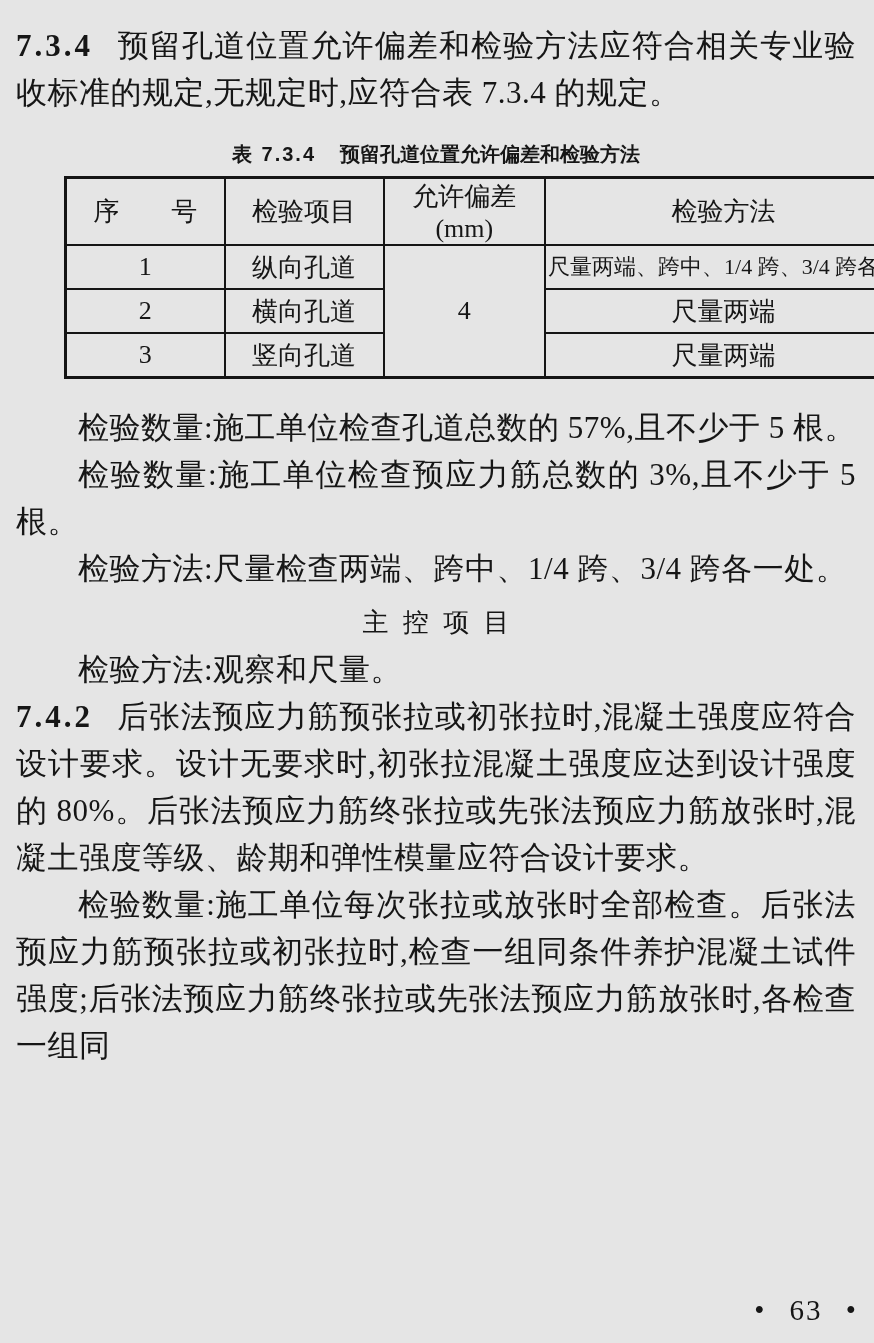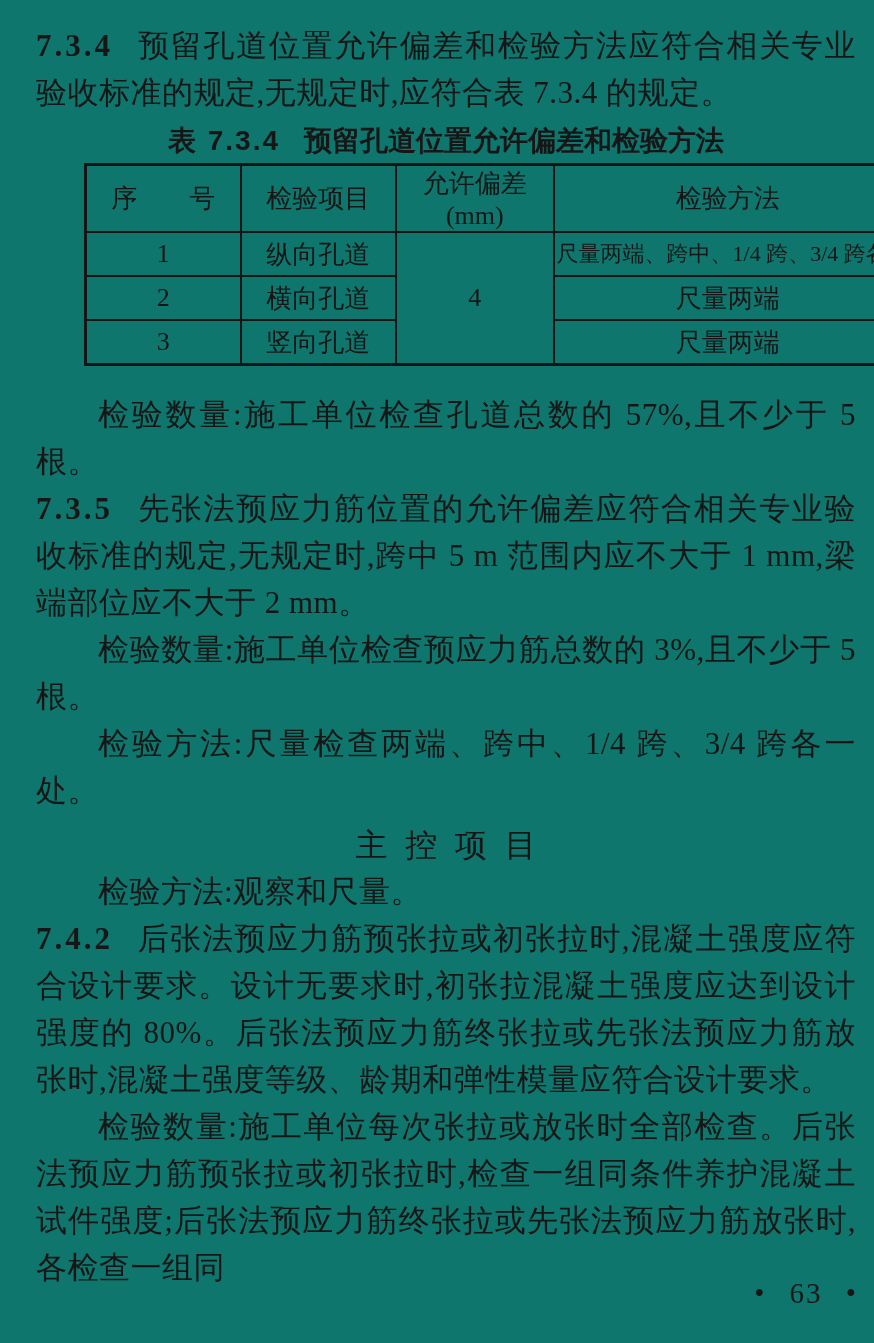--- a/index.html
+++ b/index.html
@@ -1,46 +1,46 @@
 <!DOCTYPE html>
 <html lang="zh"><head>
 <meta charset="utf-8">
 <style>
   html, body { margin: 0; padding: 0; background: #ffffff; }
   .page {
     position: relative;
     width: 874px;
     height: 1343px;
     box-sizing: border-box;
-    background: #0f766e;
+    background: #e5e5e5;
     color: #161616;
-    padding: 22px 18px 0 36px;
+    padding: 22px 18px 0 16px;
     overflow: hidden;
     font-family: "Liberation Serif", "DejaVu Serif", serif;
   }
   p.body-para {
     margin: 0;
     font-size: 31px;
     line-height: 47px;
     text-align: justify;
     letter-spacing: 0.5px;
   }
   p.indent { text-indent: 2em; }
   .sec-num {
     font-weight: bold;
     letter-spacing: 3px;
     margin-right: 24px;
     white-space: nowrap;
   }
   .table-caption {
-    margin-top: 6px;
+    margin-top: 19px;
     text-align: center;
     font-family: "Liberation Sans", "DejaVu Sans", sans-serif;
     font-weight: bold;
-    font-size: 28px;
+    font-size: 20px;
     line-height: 38px;
   }
   .table-caption .cap-label { margin-right: 24px; letter-spacing: 2px; }
   table.spec-table {
     margin-top: 3px;
     width: 100%;
     border-collapse: collapse;
     table-layout: fixed;
     border: 3px solid #151515;
     font-size: 26px;
@@ -63,29 +63,29 @@
     font-family: "Liberation Sans", "DejaVu Sans", sans-serif;
     font-weight: bold;
     font-size: 32px;
     line-height: 44px;
   }
   .sec-head .head-num { margin-right: 26px; letter-spacing: 2px; }
   .sub-head {
     margin-top: 12px;
     margin-bottom: 4px;
     text-align: center;
-    font-size: 32px;
+    font-size: 26px;
     line-height: 38px;
     letter-spacing: 0.55em;
     text-indent: 0.55em;
   }
   .page-number {
     position: absolute;
     right: 16px;
-    bottom: 33px;
+    bottom: 16px;
     font-size: 29px;
     line-height: 34px;
     word-spacing: 14px;
     letter-spacing: 2px;
   }
 </style>
 </head>
 <body>
 
 <div class="page">
@@ -122,21 +122,20 @@
       <tr>
         <td>3</td>
         <td>竖向孔道</td>
         <td>尺量两端</td>
       </tr>
     </tbody>
   </table>
 
   <p class="body-para indent" style="margin-top:25px">检验数量:施工单位检查孔道总数的 57%,且不少于 5 根。</p>
 
-  <p class="body-para"><b class="sec-num">7.3.5</b><span>先张法预应力筋位置的允许偏差应符合相关专业验收标准的规定,无规定时,跨中 5 m 范围内应不大于 1 mm,梁端部位应不大于 2 mm。</span></p>
 
   <p class="body-para indent">检验数量:施工单位检查预应力筋总数的 3%,且不少于 5 根。</p>
 
   <p class="body-para indent">检验方法:尺量检查两端、跨中、1/4 跨、3/4 跨各一处。</p>
 
 
   <div class="sub-head">主控项目</div>
 
 
 

